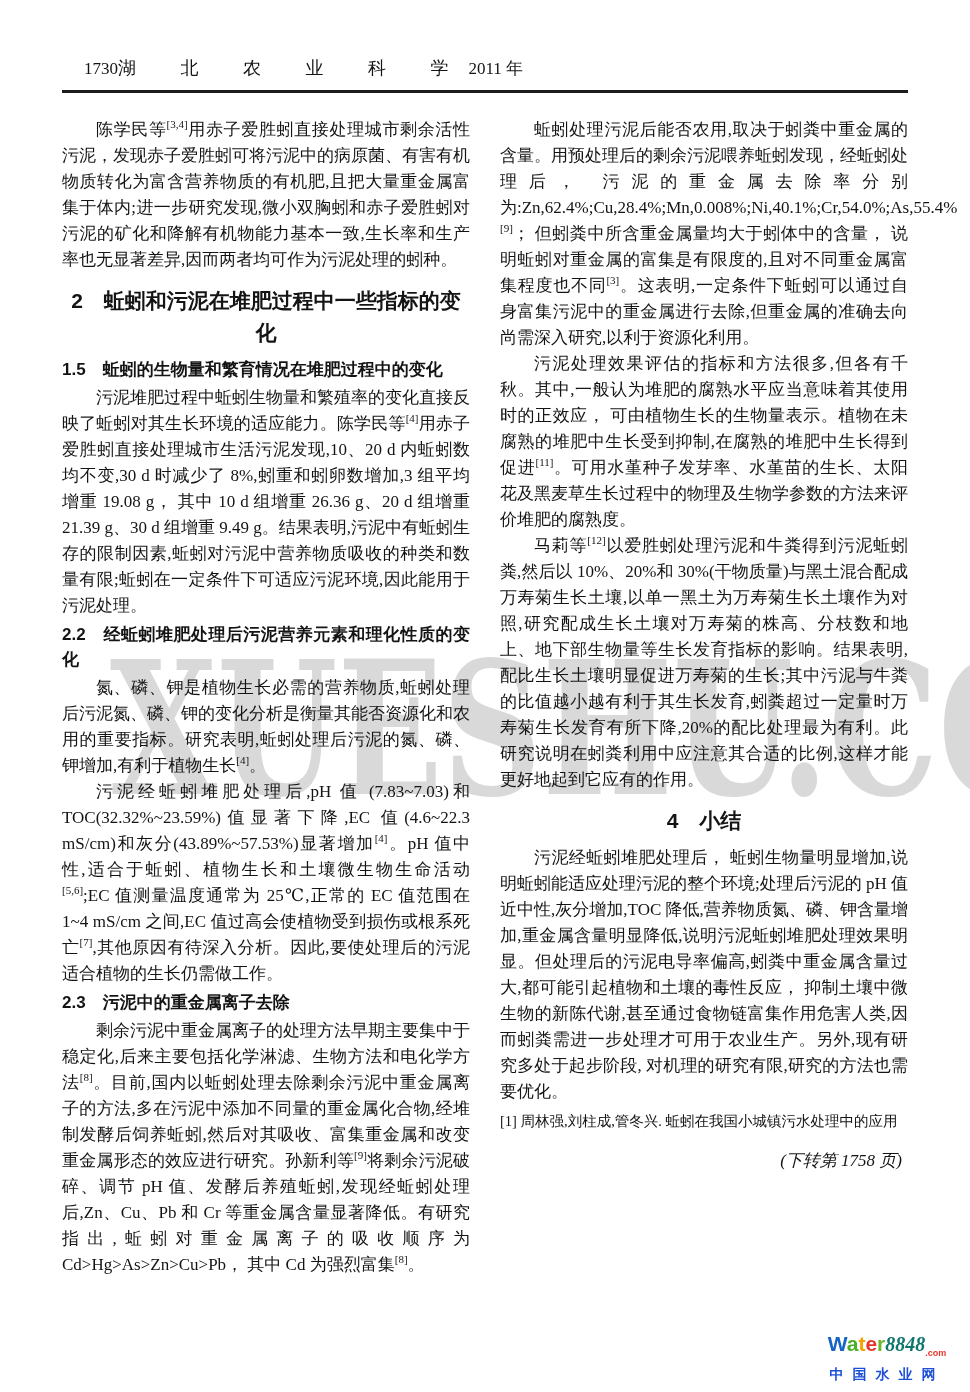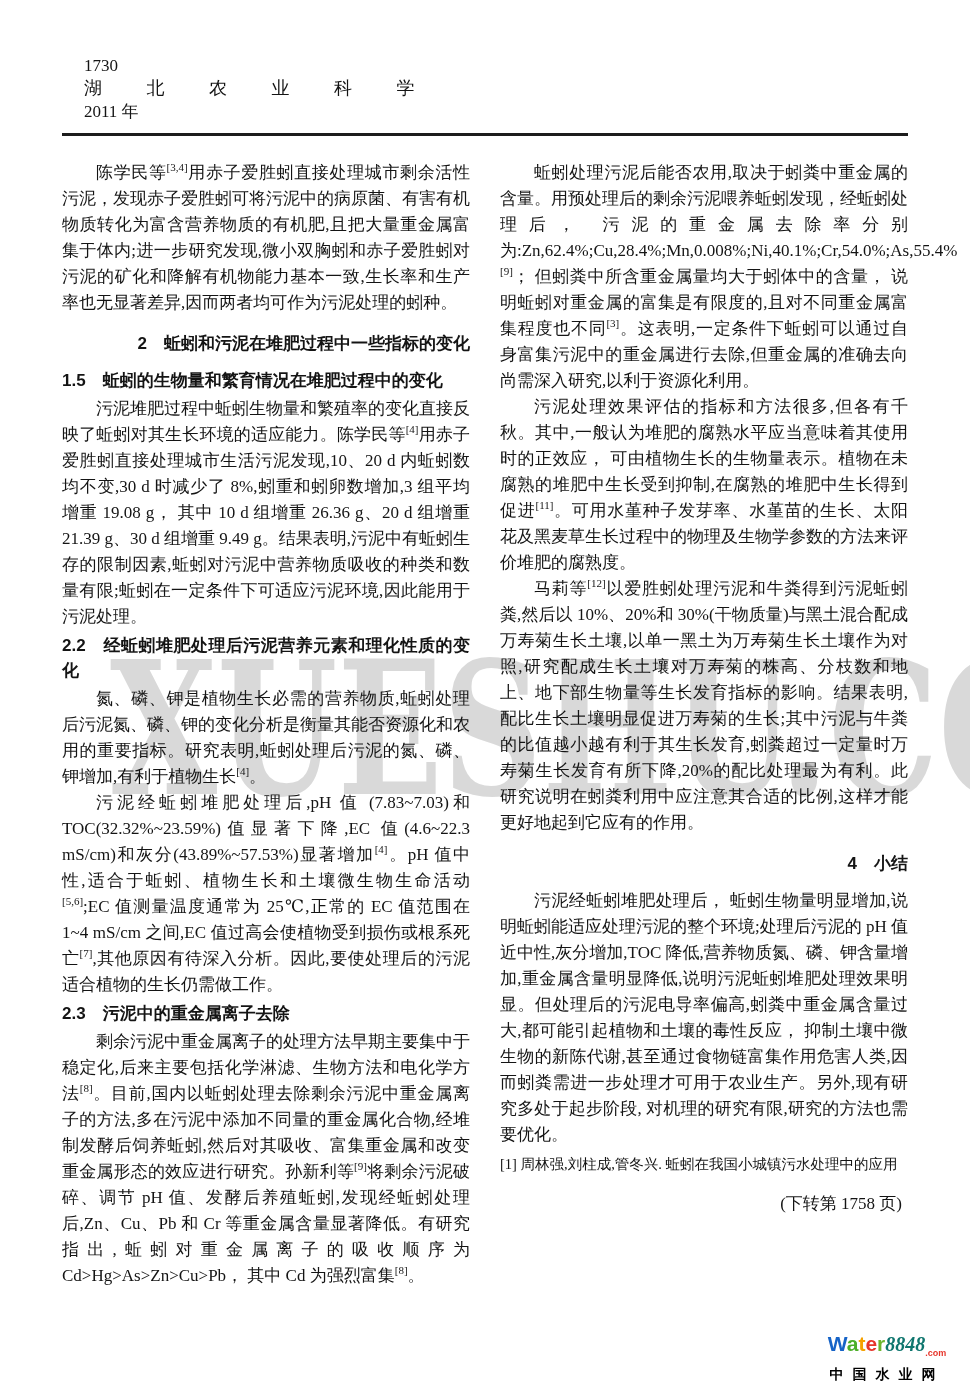--- a/index.html
+++ b/index.html
@@ -12,25 +12,24 @@
     position: relative;
     width: 970px; height: 1392px;
     font-family: "Liberation Serif", "DejaVu Serif", serif;
     color: #141414;
     box-sizing: border-box;
     padding: 56px 62px 0 62px;
   }
   
   .header-row {
     display: flex;
-    justify-content: center;
+    justify-content: flex-start;
     align-items: baseline;
     font-size: 17px;
     padding: 0 22px 0 22px;
-    flex-direction: column;
   }
   .journal-title { letter-spacing: 20px; font-size: 18px; }
   .header-rule {
     border-bottom: 3px solid #1c1c1c;
     margin-top: 10px;
   }
   
   .watermark {
     position: absolute;
     top: 618px; left: 110px;
@@ -62,24 +61,24 @@
   }
   .para {
     text-indent: 2em;
     text-align: justify;
     margin: 0;
   }
   .para sup { font-size: 11px; line-height: 0; }
   .h1 {
     font-family: "Liberation Sans", "DejaVu Sans", sans-serif;
     font-weight: bold;
-    font-size: 17px;
+    font-size: 21px;
     line-height: 32px;
     margin: 12px 0 8px 0;
-    text-align: right;
+    text-align: center;
   }
   .h2 {
     font-family: "Liberation Sans", "DejaVu Sans", sans-serif;
     font-weight: bold;
     font-size: 17px;
     line-height: 25px;
     margin: 3px 0 3px 0;
     text-align: justify;
   }
   .refhead {
@@ -94,20 +93,21 @@
     margin-top: 5px;
     padding-left: 2.4em;
     text-indent: -2.4em;
     text-align: justify;
   }
   .continuation {
     text-align: right;
     font-size: 17px;
     margin-top: 16px;
     padding-right: 6px;
+    font-style: italic;
   }
   
   .site-logo {
     position: absolute;
     right: 8px; bottom: 8px;
     width: 150px;
     text-align: center;
     z-index: 2;
     font-family: "Liberation Sans", "DejaVu Sans", sans-serif;
   }
@@ -172,16 +172,16 @@
       <div class="refitem">[1]  周林强,刘柱成,管冬兴. 蚯蚓在我国小城镇污水处理中的应用</div>
       <div class="continuation">(下转第 1758 页)</div>
     </div>
 
   </div>
 
   <div class="site-logo">
     <div class="logo-line1">
       <span style="color: rgb(22, 99, 199);">W</span><span style="color: rgb(76, 175, 40);">a</span><span style="color: rgb(245, 161, 0);">t</span><span style="color: rgb(230, 53, 43);">e</span><span style="color: rgb(108, 181, 45);">r</span><span class="logo-digits" style="color: #0f766e;">8848</span><span class="logo-tld" style="color: rgb(230, 53, 43);">.com</span>
     </div>
-    <div class="logo-line2" style="color: #000000;">中国水业网</div>
+    <div class="logo-line2" style="color: #1d4ed8;">中国水业网</div>
   </div>
 
 </div>
 
 </body></html>

